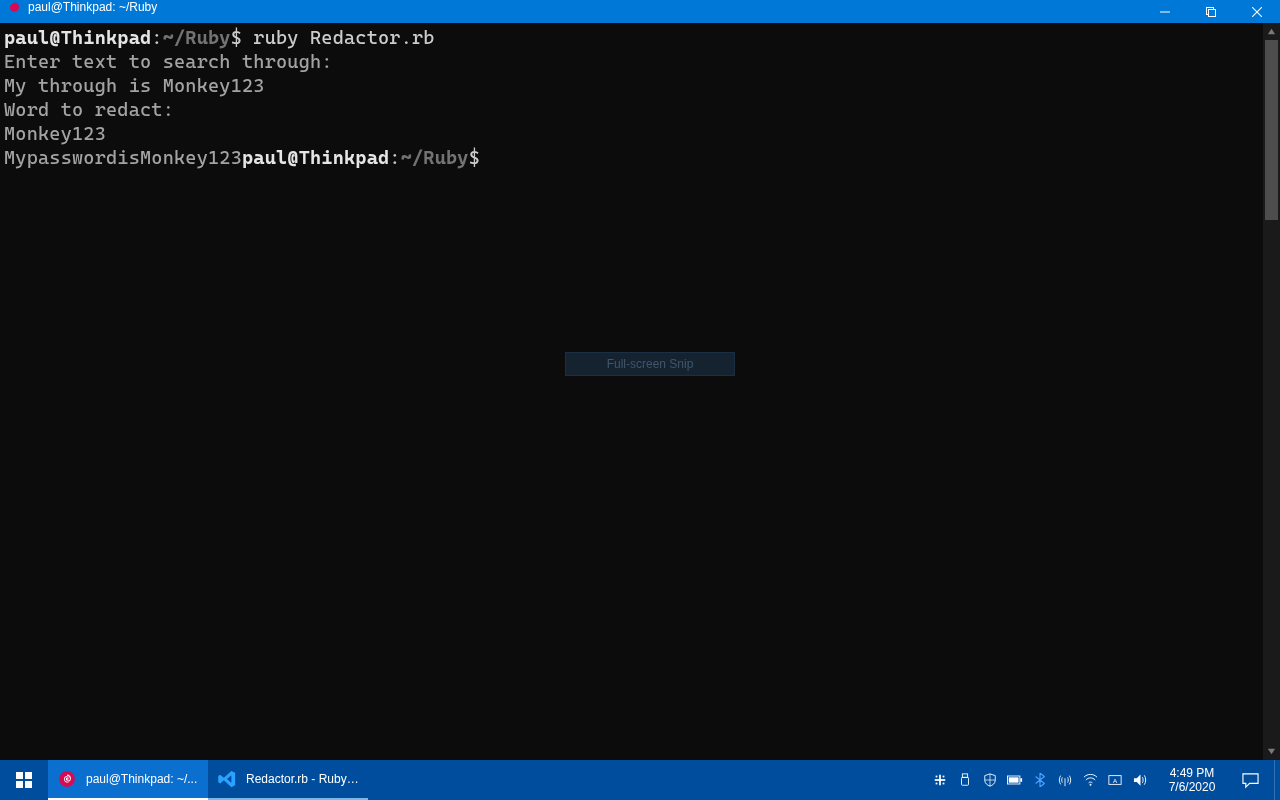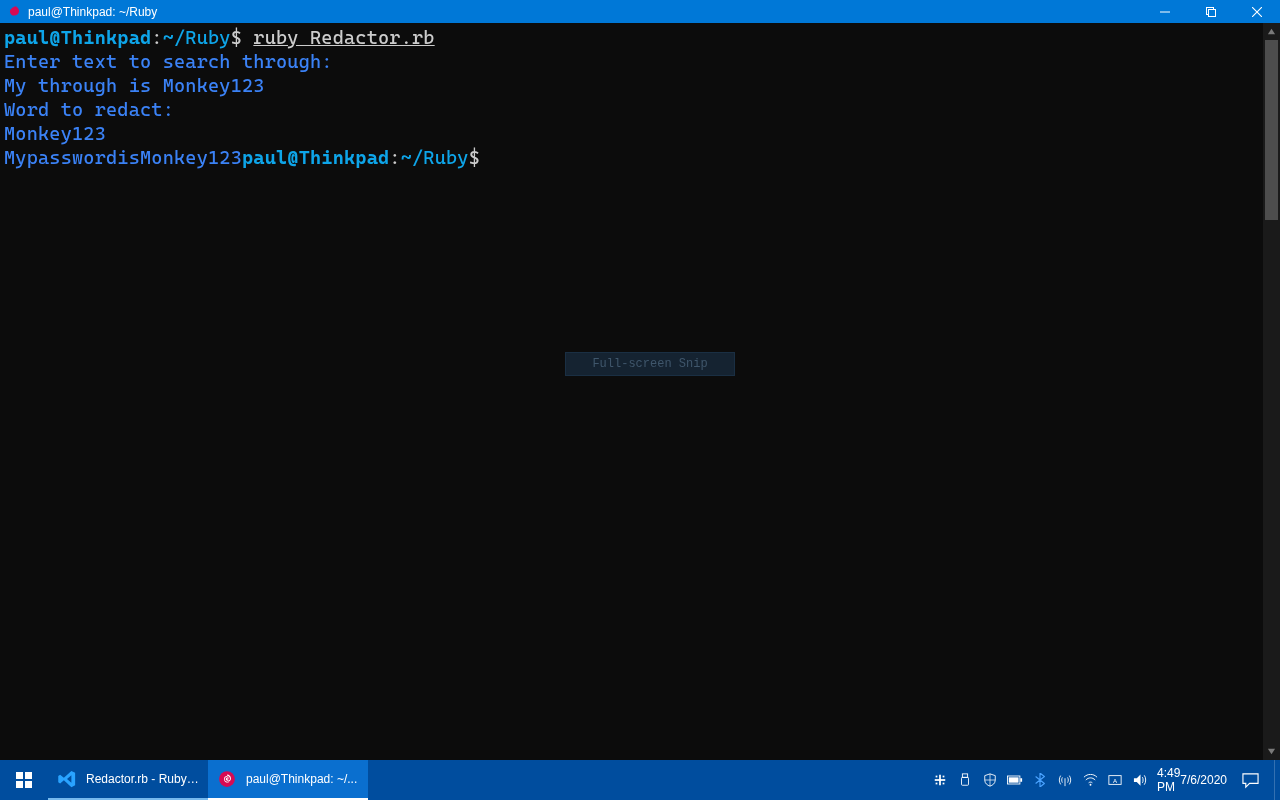--- a/index.html
+++ b/index.html
@@ -10,21 +10,21 @@
     font-family: "Segoe UI", Tahoma, sans-serif;
     background: #000;
   }
 
   
   .titlebar {
     height: 23px;
     background: #0078d7;
     color: #fff;
     display: flex;
-    align-items: center;
+    align-items: flex-start;
     font-size: 12px;
     position: relative;
   }
   .titlebar .app-icon {
     width: 16px; height: 16px;
     margin: 0 6px 0 6px;
     display: flex; align-items: center; justify-content: center;
   }
   .titlebar .title-text { white-space: nowrap; }
   .window-controls {
@@ -70,40 +70,39 @@
   }
   .scrollbar .arrow.up { top: 0; }
   .scrollbar .arrow.down { bottom: 0; }
   .scrollbar .thumb {
     position: absolute;
     top: 17px; left: 2px; right: 2px;
     height: 180px;
     background: #4d4d4d;
   }
 
-  .p-user  { color: #0ea5e9; font-weight: bold; }
+  .p-user  { color: #e5e5e5; font-weight: bold; }
   .p-colon { color: #cccccc; }
-  .p-path  { color: #0ea5e9; font-weight: normal; }
+  .p-path  { color: #737373; font-weight: bold; }
   .p-dollar{ color: #cccccc; }
-  .p-cmd   { color: #cccccc; text-decoration: underline; }
-  .p-out   { color: #3b82f6; }
+  .p-cmd   { color: #cccccc; }
+  .p-out   { color: #a3a3a3; }
 
   
   .snip-btn {
     position: absolute;
     left: 565px;
     top: 329px;
     width: 170px;
     height: 24px;
     background: rgba(30,55,80,0.55);
     color: #3f566b;
     font-size: 12px;
     display: flex; align-items: center; justify-content: center;
     border: 1px solid rgba(30,55,80,0.6);
-    font-family: Liberation Mono, monospace;
   }
 
   
   .taskbar {
     height: 40px;
     background: #004d9e;
     display: flex;
     align-items: stretch;
     color: #fff;
     position: relative;
@@ -142,21 +141,21 @@
     height: 100%;
   }
   .tray-icons .ico {
     width: 16px; height: 16px;
     display: flex; align-items: center; justify-content: center;
     color: #fff;
     font-size: 14px;
   }
   .clock {
     width: 68px;
-    display: flex; flex-direction: row; align-items: center; justify-content: center;
+    display: flex; flex-direction: column; align-items: center; justify-content: center;
     font-size: 12px; line-height: 14px;
     padding: 0 4px;
   }
   .action-center {
     width: 48px;
     display: flex; align-items: center; justify-content: center;
   }
   .show-desktop {
     width: 6px; height: 100%;
     border-left: 1px solid rgba(255,255,255,0.2);
@@ -222,37 +221,37 @@
 <div class="taskbar">
   <div class="start-btn">
     <svg width="16" height="16" viewBox="0 0 16 16">
       <rect x="0" y="0" width="7" height="7" fill="#fff"></rect>
         <rect x="9" y="0" width="7" height="7" fill="#fff"></rect>
       <rect x="0" y="9" width="7" height="7" fill="#fff"></rect>
         <rect x="9" y="9" width="7" height="7" fill="#fff"></rect>
     </svg>
   </div>
 
-  <div class="task-item running">
-    <span class="ti-icon">
-      <svg viewBox="0 0 32 32" width="20" height="20">
-          <path fill="#29a3ff" d="M23 3l6 3v20l-6 3-12-11-6 5-3-2V11l3-2 6 5zM23 10l-7 6 7 6z"></path>
-        </svg>
-    </span>
-    <span class="ti-label">Redactor.rb - Ruby ...</span>
-  </div>
-
   <div class="task-item active">
     <span class="ti-icon">
       <svg viewBox="0 0 32 32" width="18" height="18">
           <circle cx="16" cy="16" r="14" fill="#d70a53"></circle>
           <path fill="#fff" d="M16 8c4 0 7 3 7 7 0 3-2 6-6 6-3 0-5-2-5-5 0-2 2-4 4-4 2 0 3 1 3 3 0 1-1 2-2 2-1 0-1-1-1-1 0-1 1-1 1 0 0 1 2 0 1-2-1-1-3-1-4 1-1 2 1 4 3 4 3 0 5-2 4-5-1-3-4-4-7-3-3 1-4 4-3 7 1 3 4 5 8 4z"></path>
         </svg>
     </span>
     <span class="ti-label">paul@Thinkpad: ~/...</span>
+  </div>
+
+  <div class="task-item running">
+    <span class="ti-icon">
+      <svg viewBox="0 0 32 32" width="20" height="20">
+          <path fill="#29a3ff" d="M23 3l6 3v20l-6 3-12-11-6 5-3-2V11l3-2 6 5zM23 10l-7 6 7 6z"></path>
+        </svg>
+    </span>
+    <span class="ti-label">Redactor.rb - Ruby ...</span>
   </div>
 
   <div class="tray">
     <div class="tray-icons">
       <span class="ico">
           <svg width="14" height="14" viewBox="0 0 16 16">
             <rect x="2" y="7" width="12" height="2" fill="#fff"></rect>
             <rect x="7" y="2" width="2" height="12" fill="#fff"></rect>
             <rect x="3" y="3" width="2" height="2" fill="#fff"></rect>
             <rect x="11" y="3" width="2" height="2" fill="#fff"></rect>

